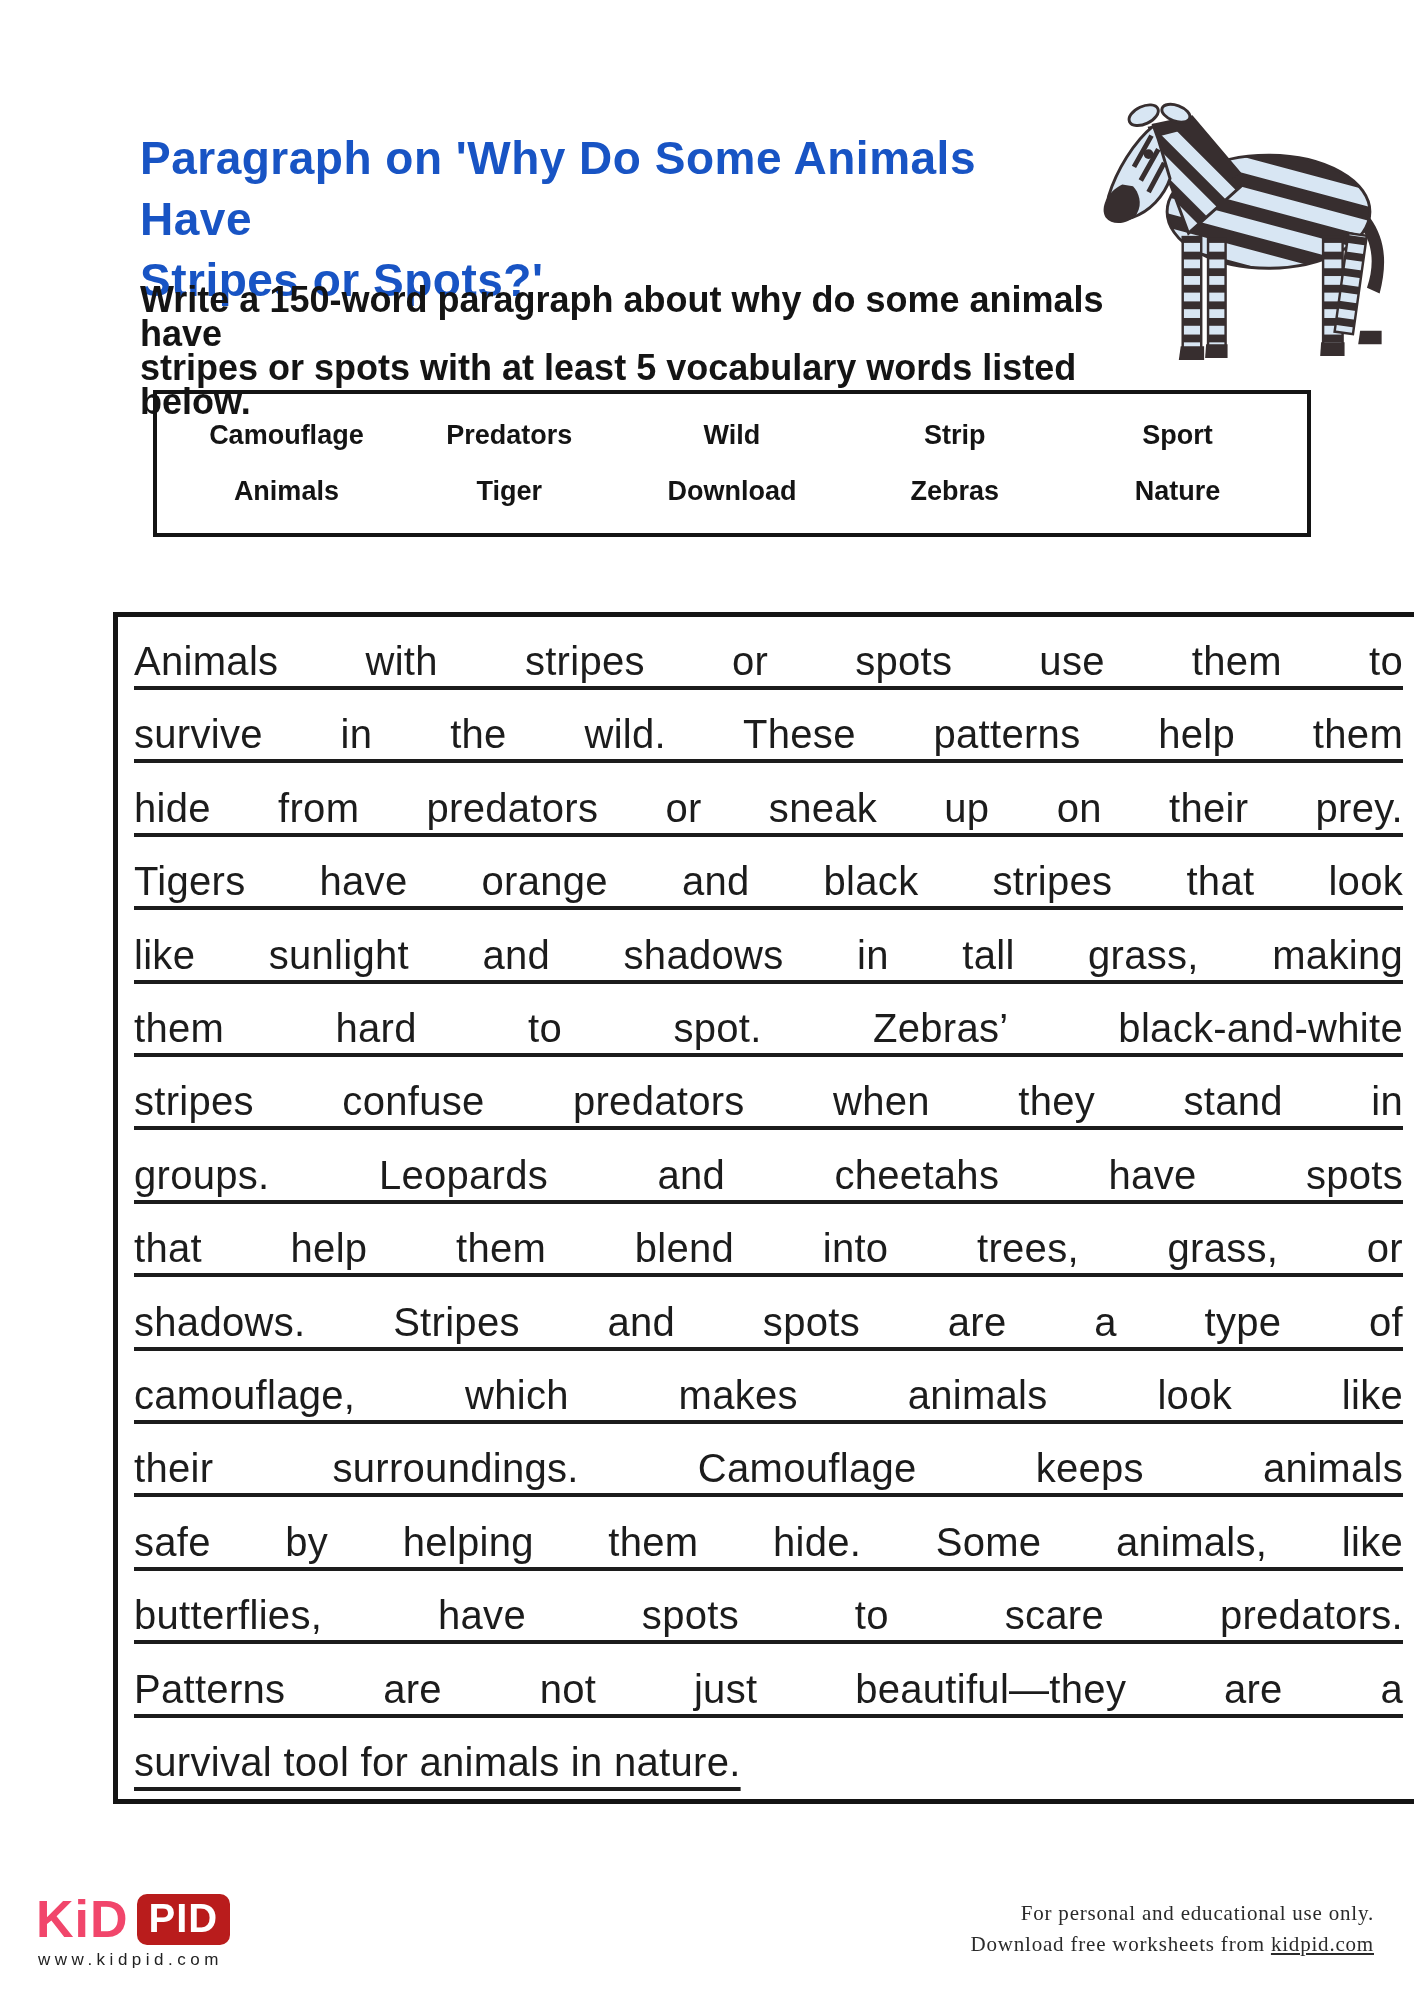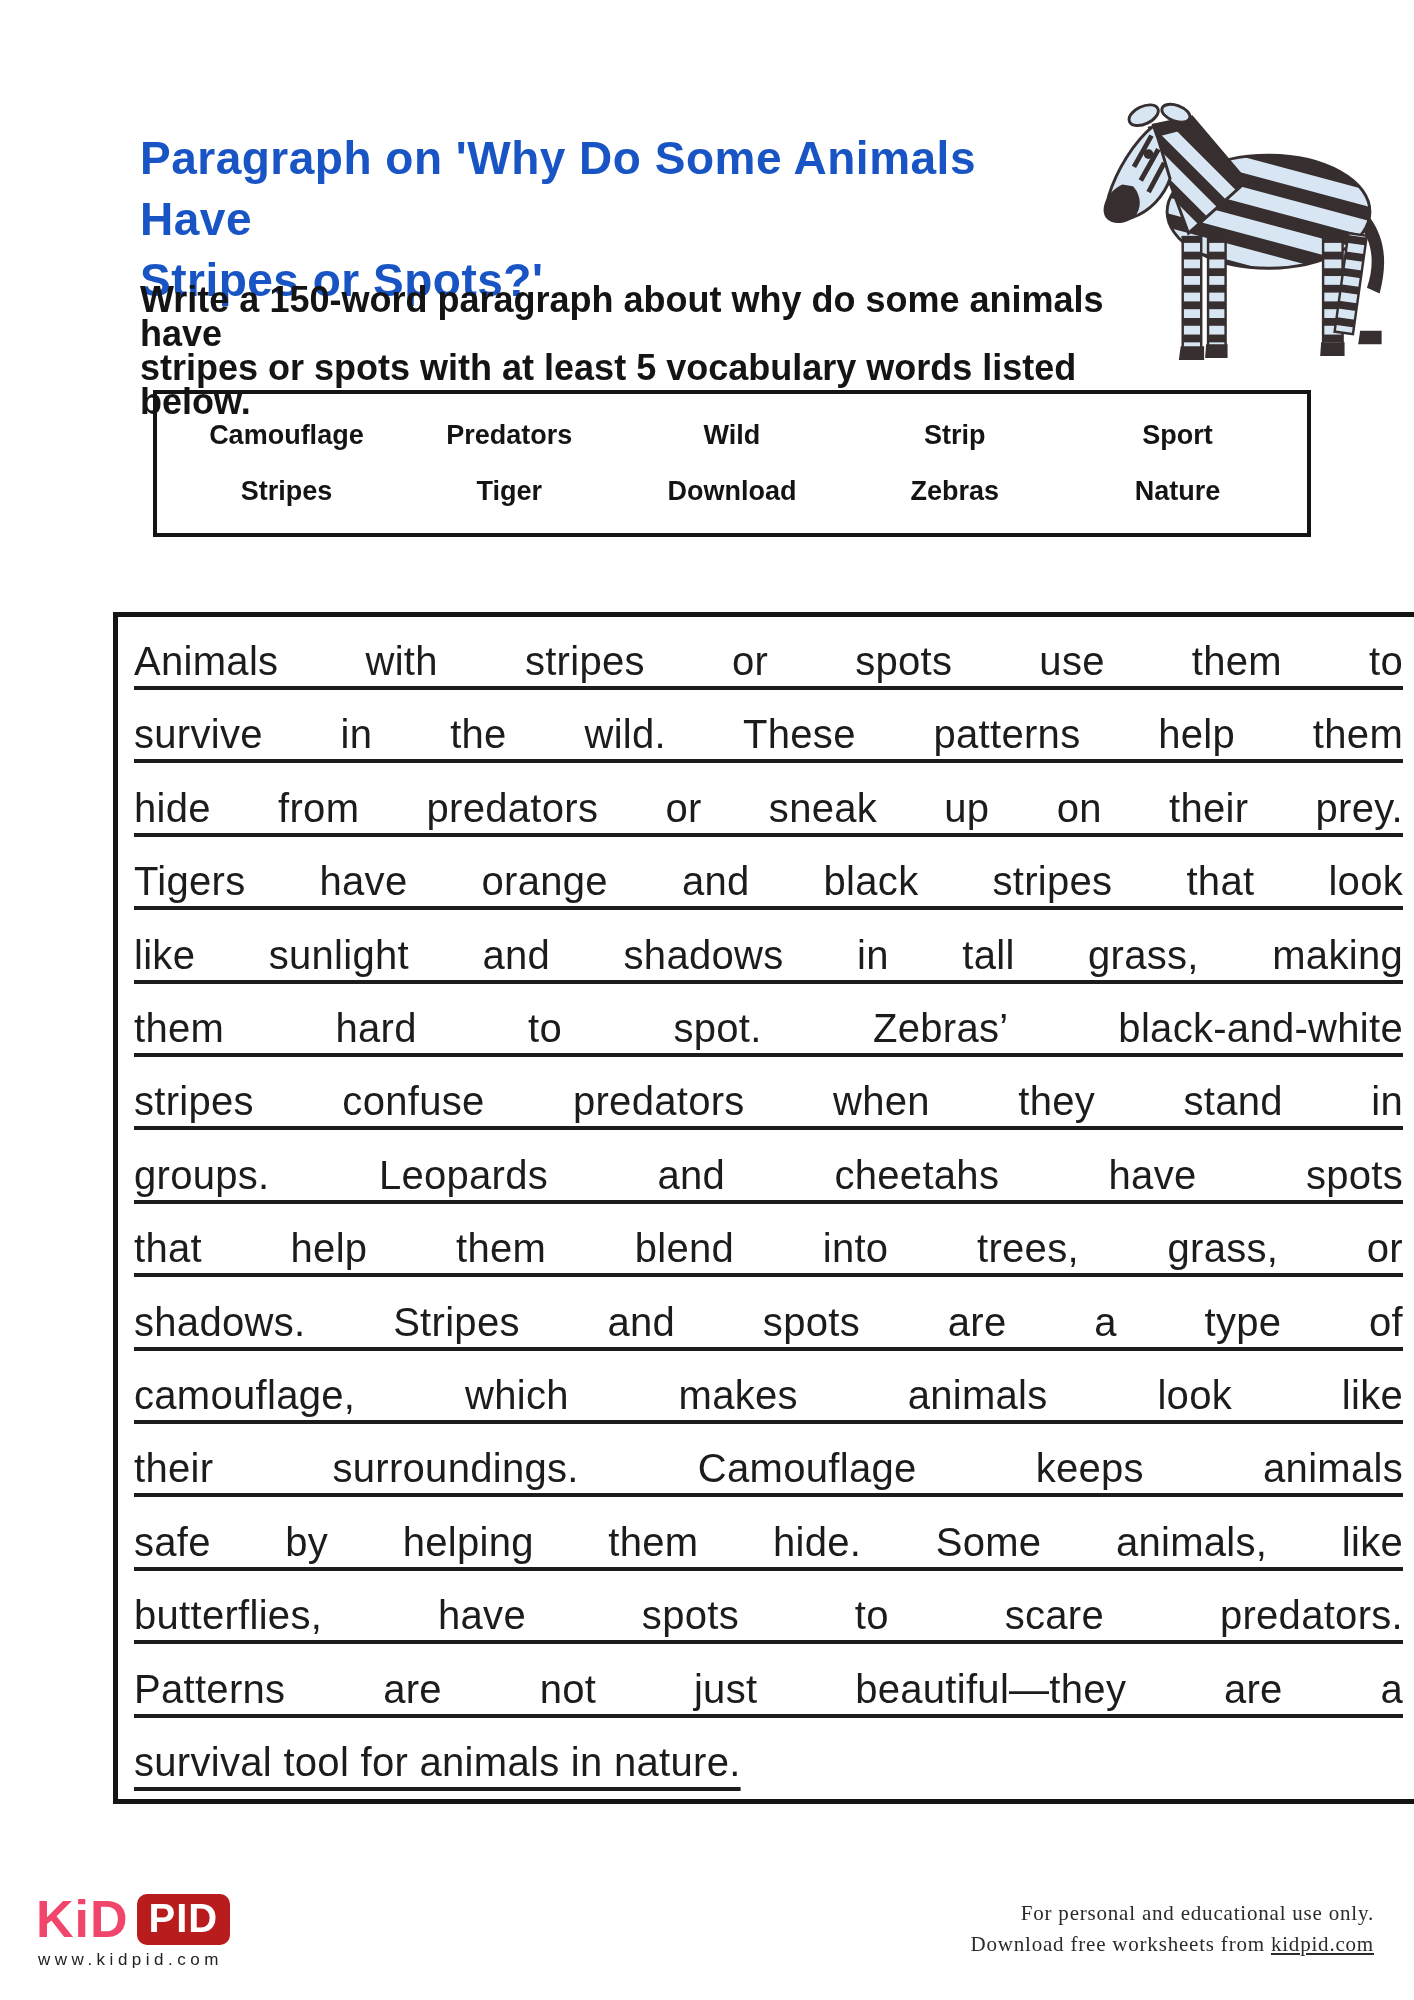--- a/index.html
+++ b/index.html
@@ -197,21 +197,21 @@
       <circle cx="57" cy="53" r="5" fill="#372e2f"></circle>
     </svg>
   </span>
 
   <div class="vocab-box">
     <span class="vocab-word">Camouflage</span>
     <span class="vocab-word">Predators</span>
     <span class="vocab-word">Wild</span>
     <span class="vocab-word">Strip</span>
     <span class="vocab-word">Sport</span>
-    <span class="vocab-word">Stripes</span>
+    <span class="vocab-word">Animals</span>
     <span class="vocab-word">Tiger</span>
     <span class="vocab-word">Download</span>
     <span class="vocab-word">Zebras</span>
     <span class="vocab-word">Nature</span>
   </div>
 
   <div class="para-box">
     <div class="pline">Animals with stripes or spots use them to</div>
     <div class="pline">survive in the wild. These patterns help them</div>
     <div class="pline">hide from predators or sneak up on their prey.</div>

